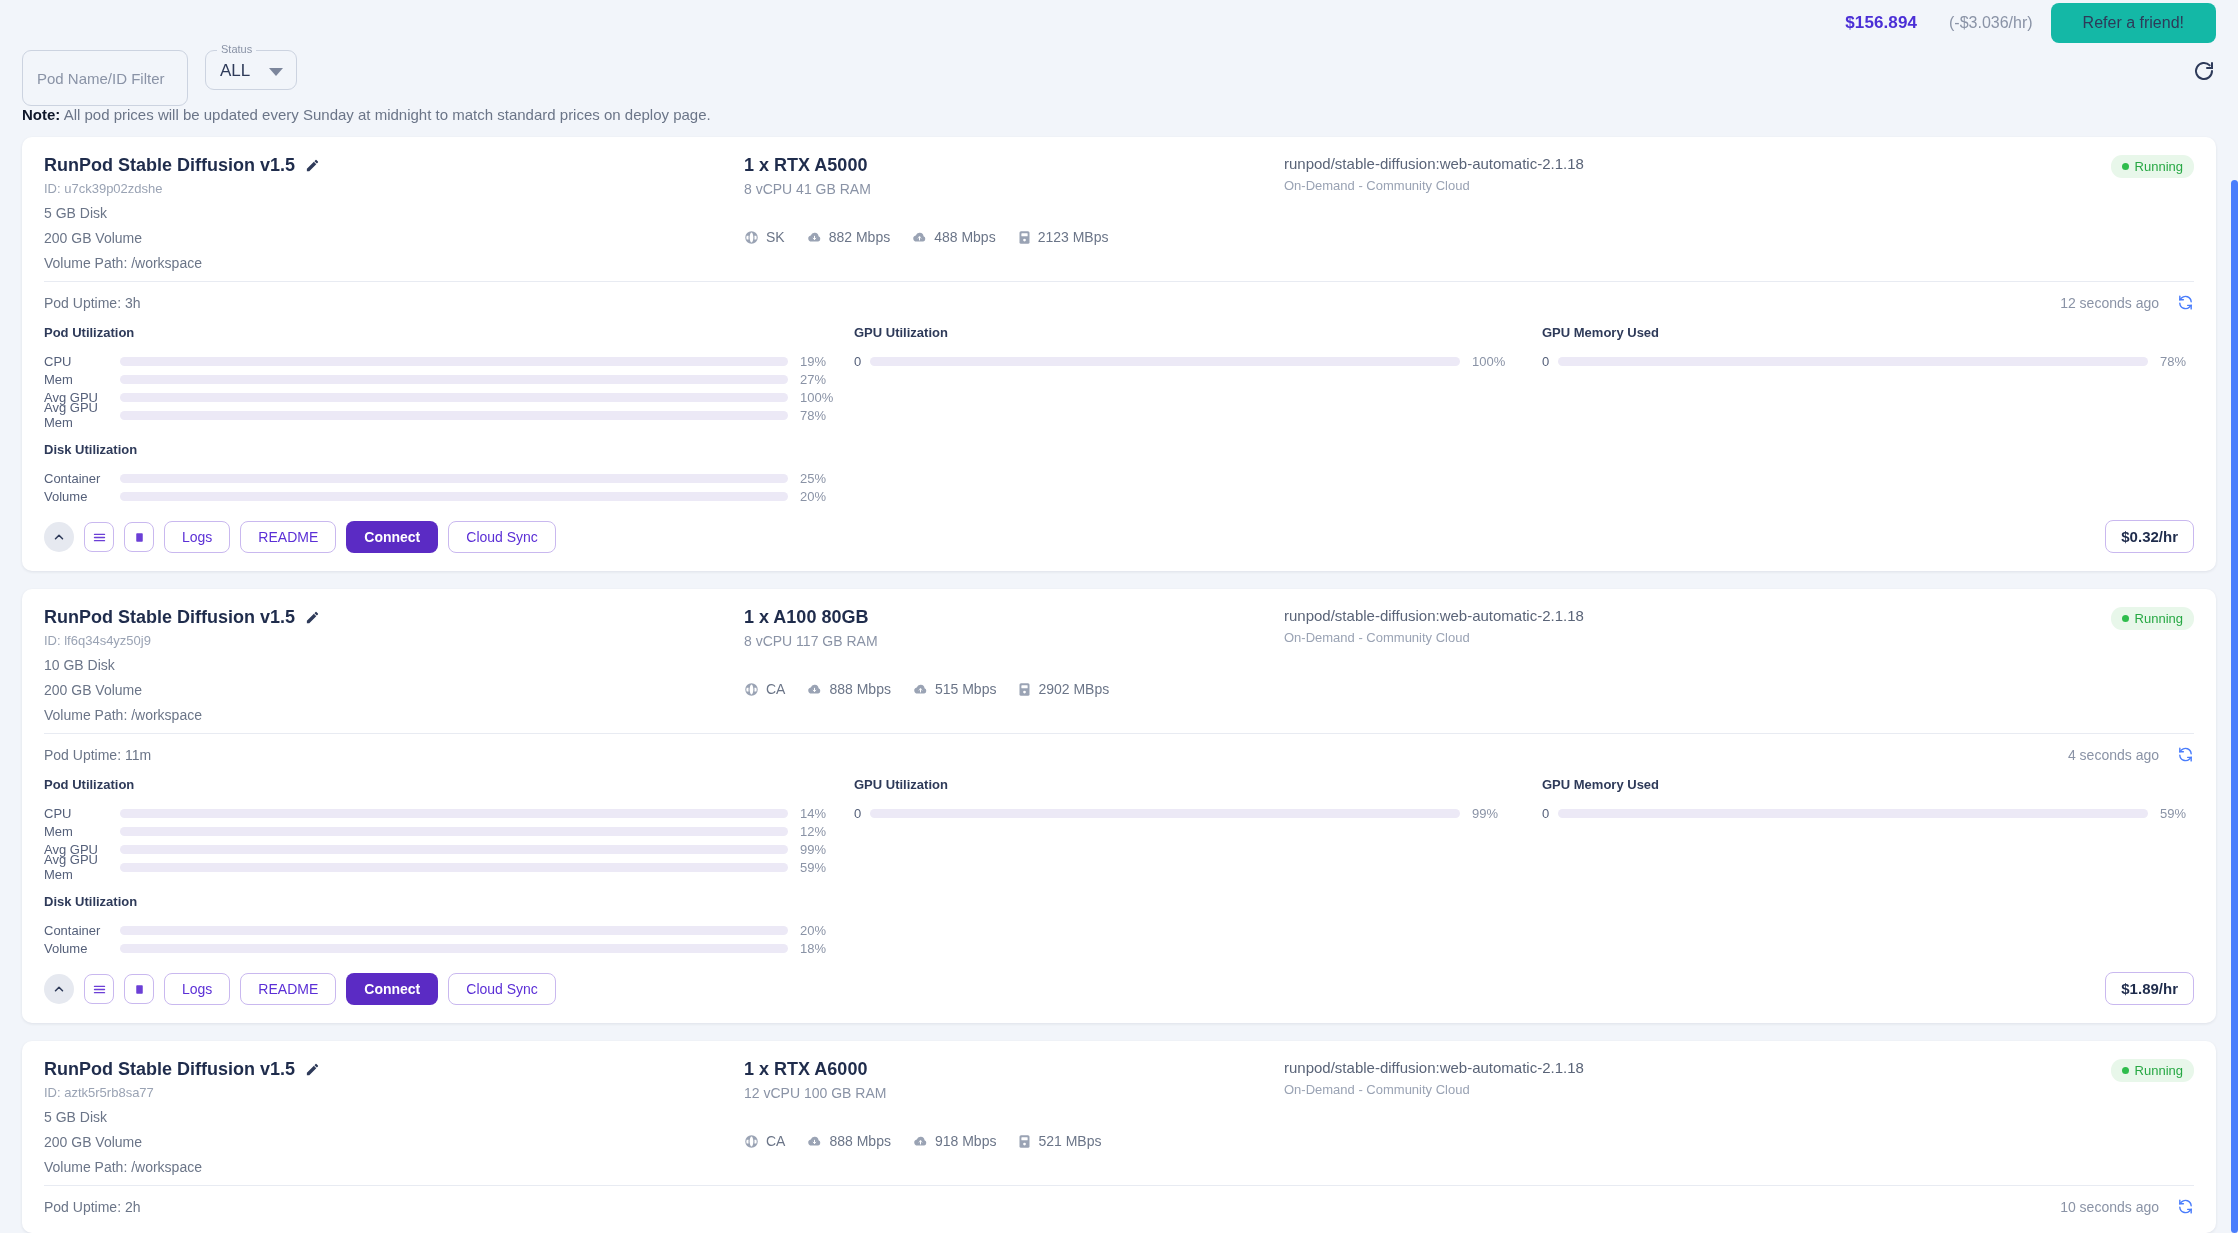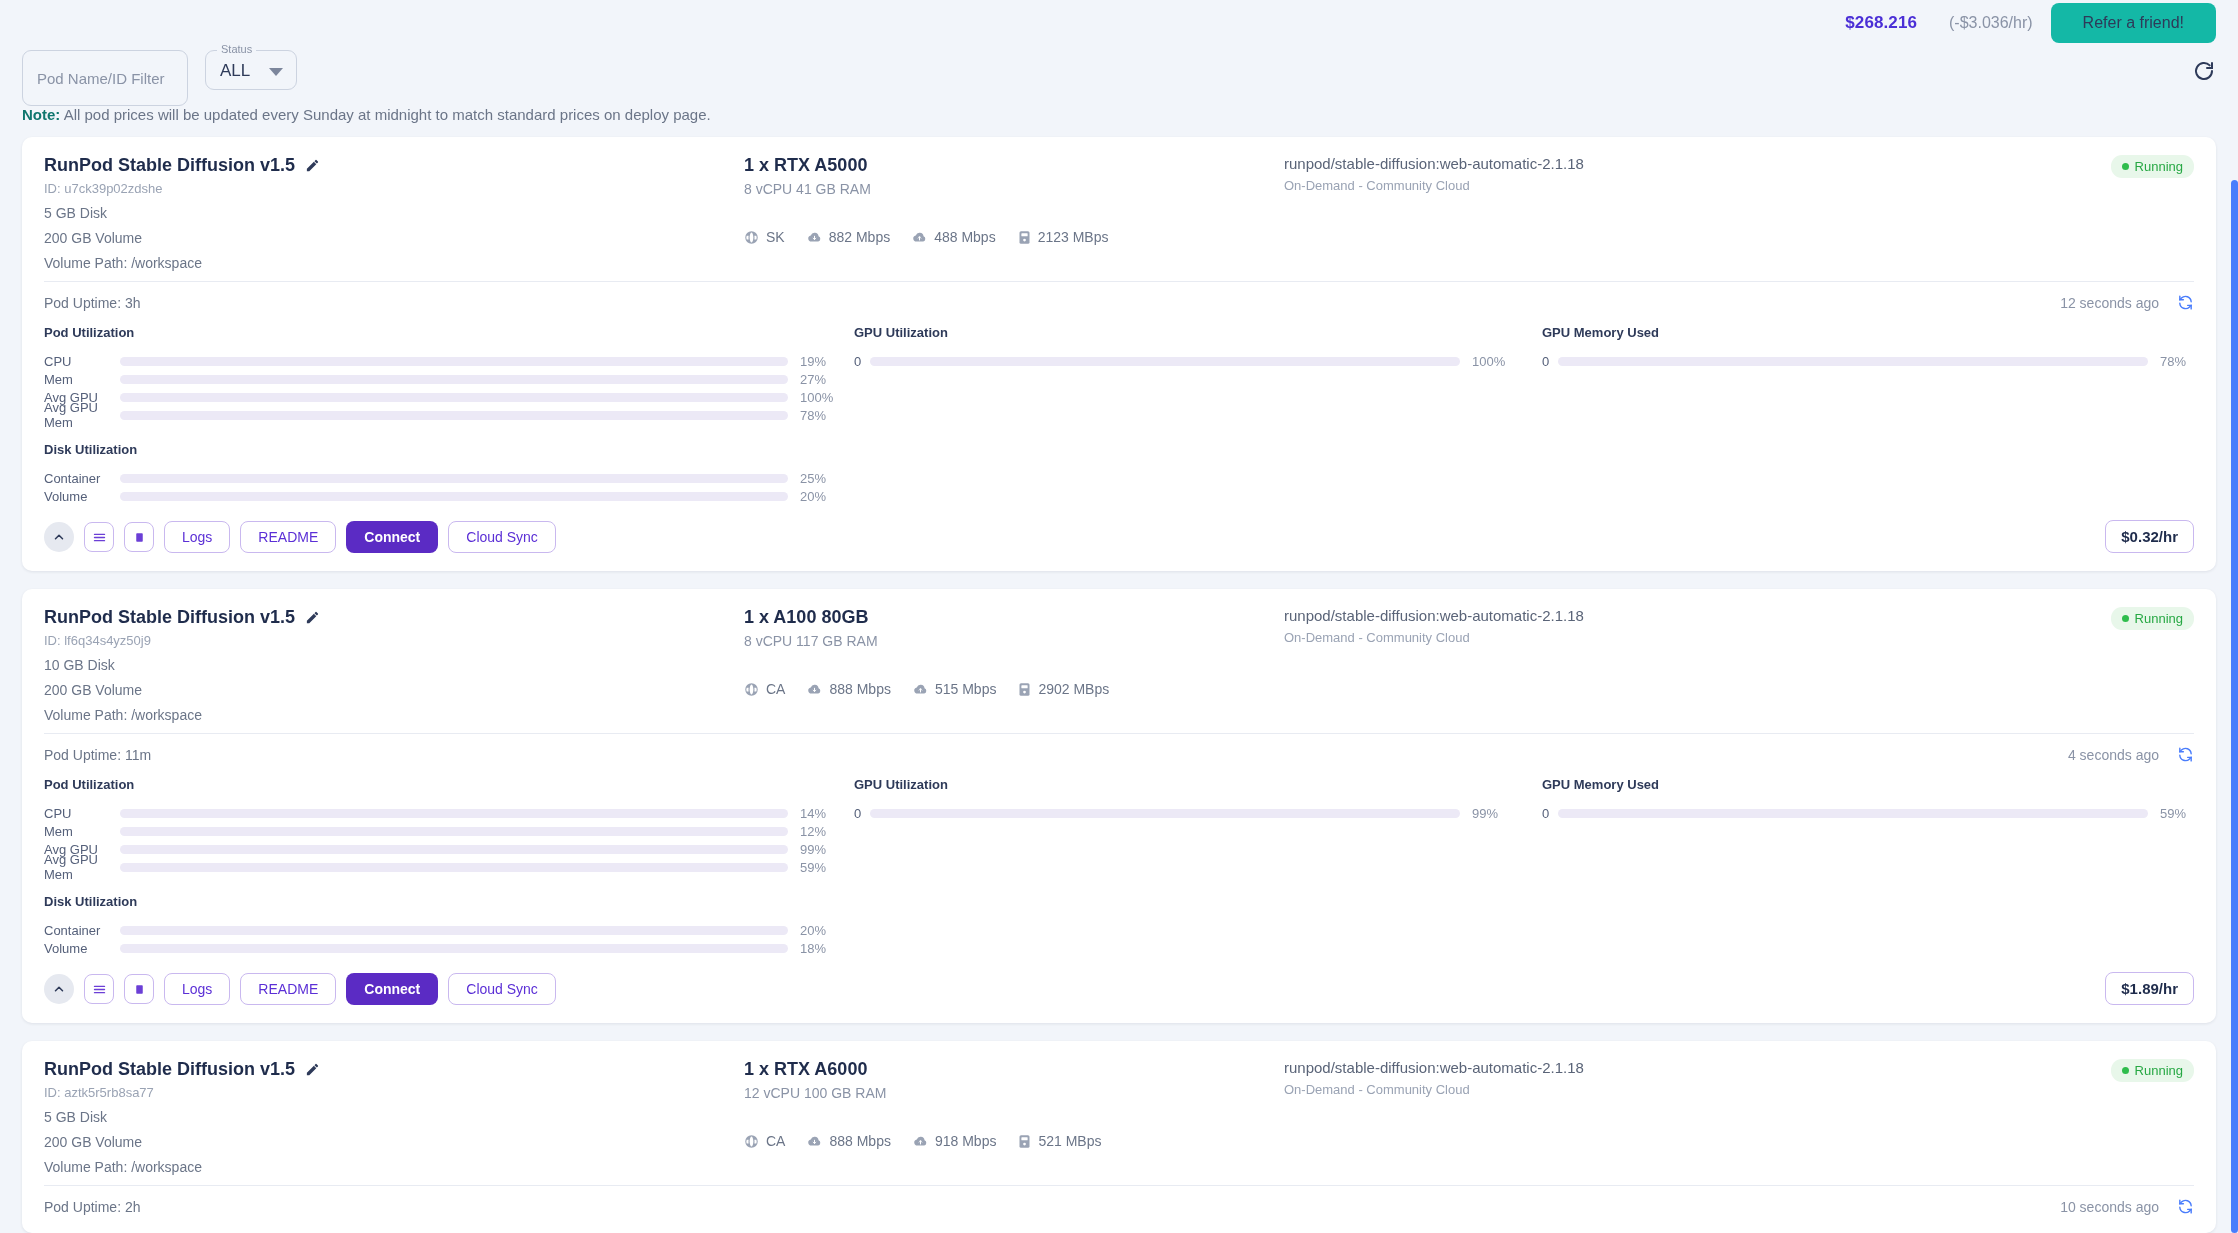--- a/index.html
+++ b/index.html
@@ -50,21 +50,21 @@
     border-right: 7px solid transparent; border-top: 8px solid #7c869c;
   }
   .top-refresh {
     position: absolute; right: 22px; top: 13px;
     width: 24px; height: 24px; cursor: pointer;
   }
 
   
   .note { padding: 4px 22px 14px; font-size: 15px; color: #6b7governed; }
   .note { color: #6b7588; }
-  .note b { color: #0f766e; }
+  .note b { color: #0f172a; }
 
   
   .cards { padding: 0 22px; }
   .card {
     position: relative; background: #fff; border-radius: 10px;
     margin-bottom: 18px; box-shadow: 0 1px 3px rgba(20,30,60,.09);
   }
   .card-head { display: flex; padding: 18px 22px 10px; }
 
   .col-info { width: 700px; flex: none; }
@@ -169,21 +169,21 @@
     position: absolute; right: 0; top: 180px; width: 7px; height: 1053px;
     background: #4a7dfc; border-radius: 4px;
   }
 </style>
 </head>
 <body>
 
 <div class="page">
 
   <div class="topbar">
-    <span class="balance">$268.216</span>
+    <span class="balance">$156.894</span>
     <span class="burn">(-$3.036/hr)</span>
     <button class="refer-btn">Refer a friend!</button>
   </div>
 
   <div class="filterbar">
     <input class="filter-input" placeholder="Pod Name/ID Filter" style="">
     <div class="status-select">
       <span class="status-legend">Status</span>
       <span class="status-value">ALL</span>
       <span class="caret"></span>

